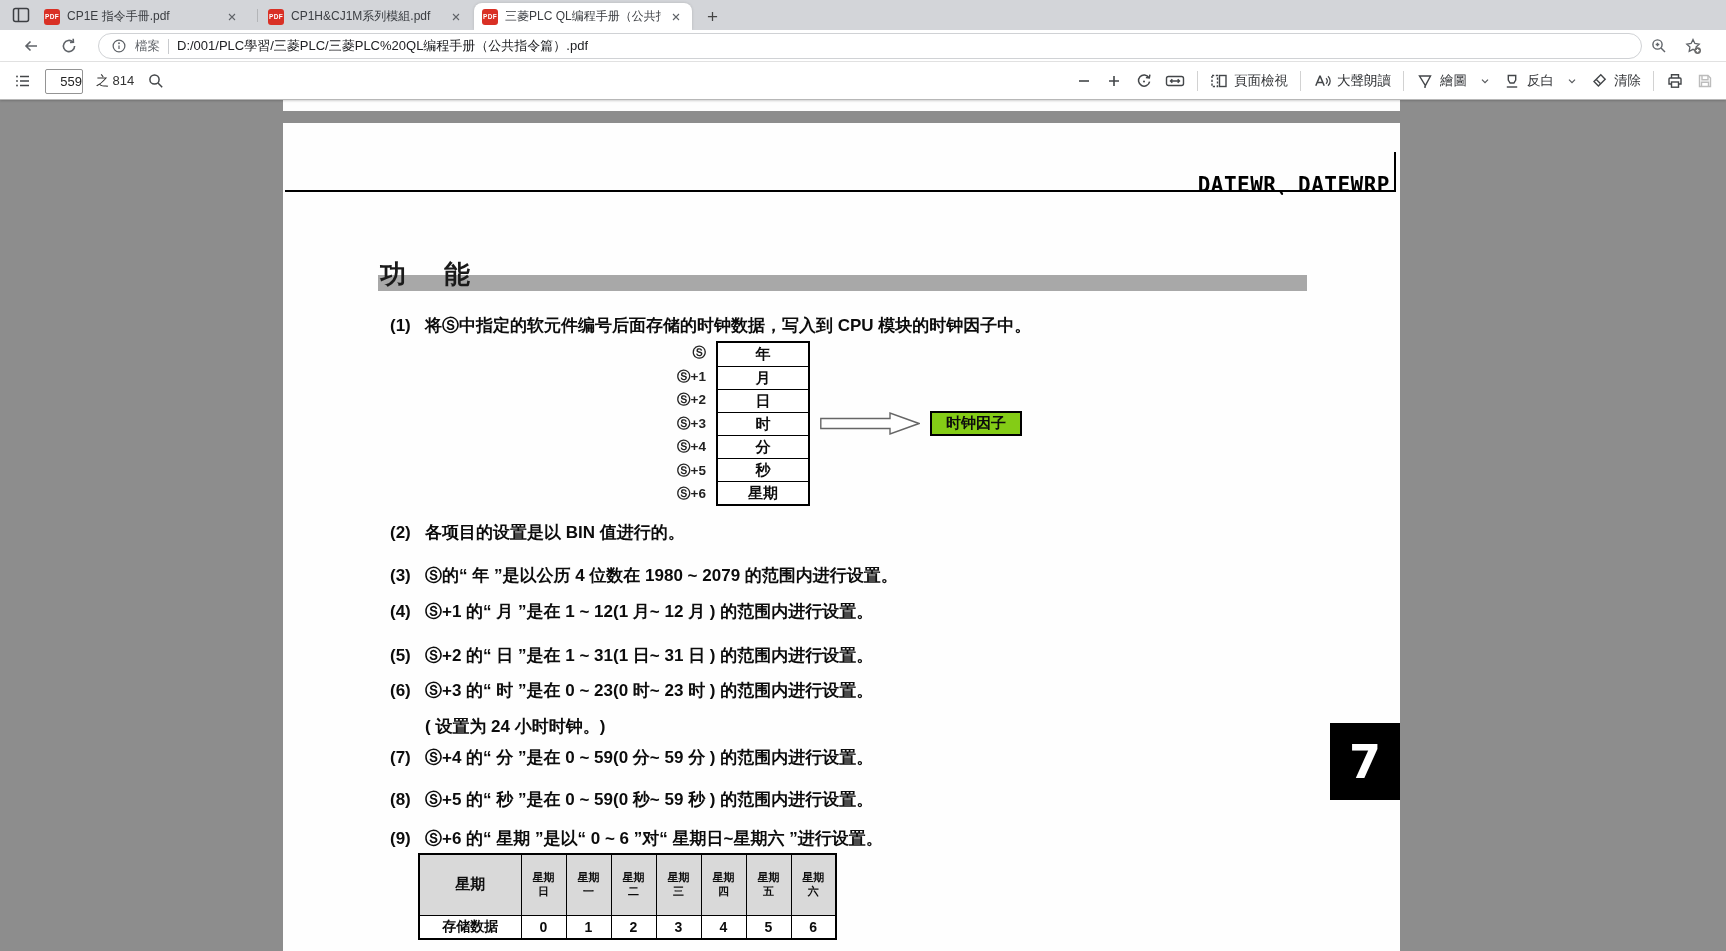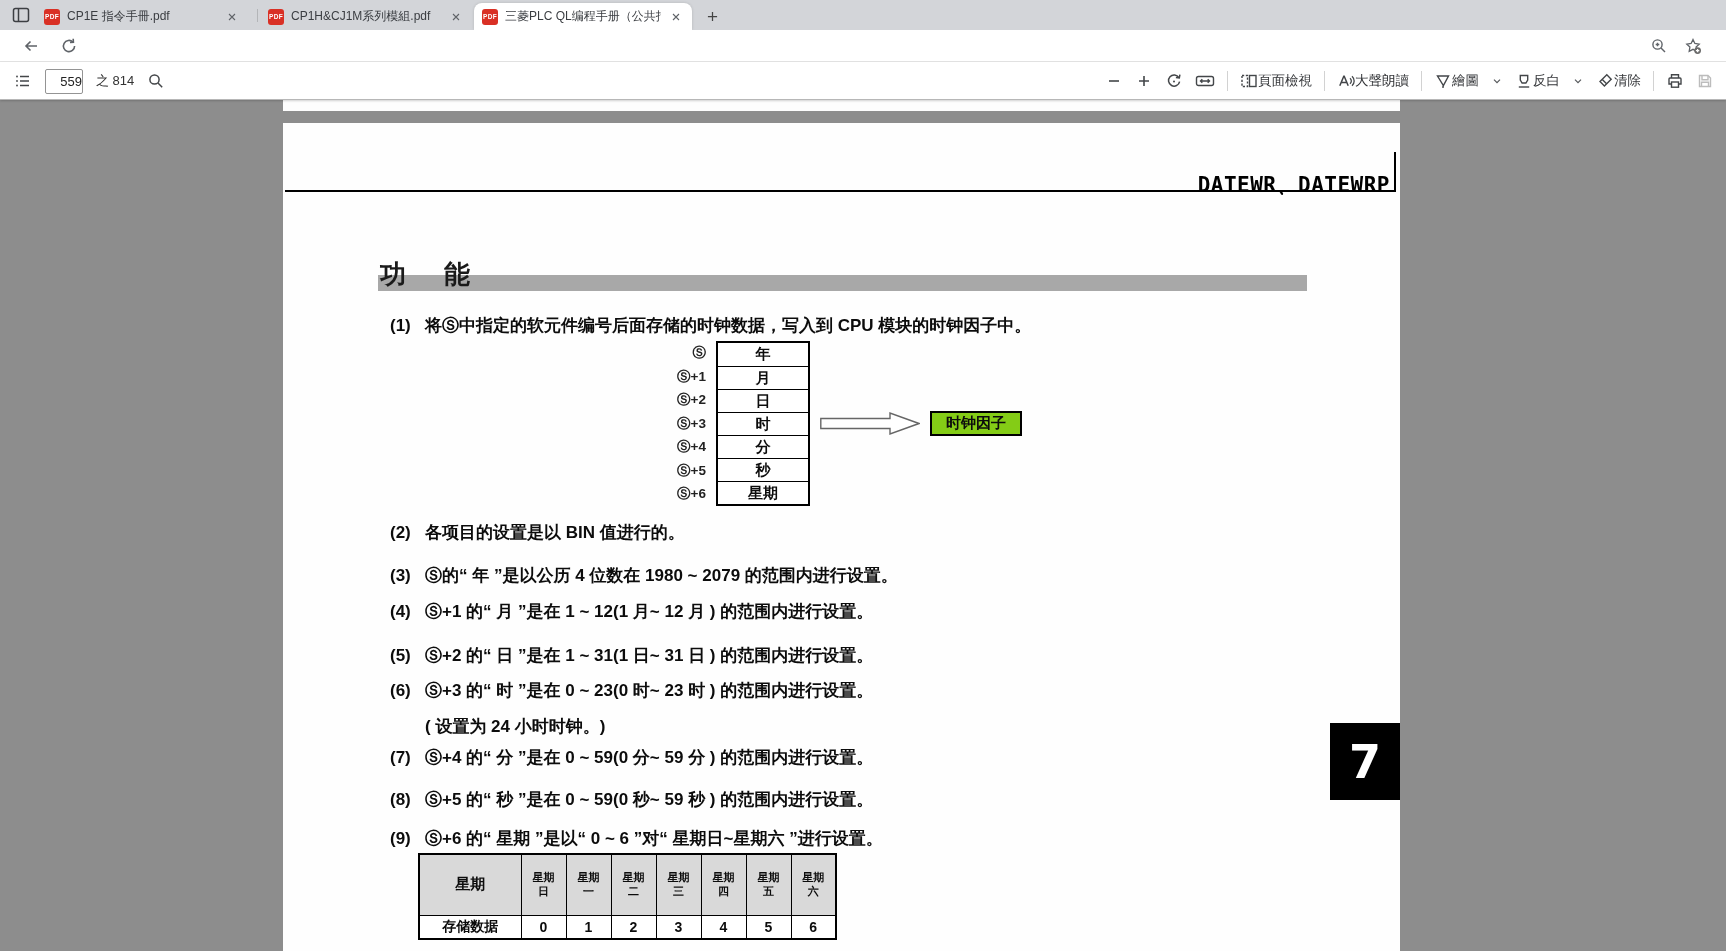--- a/index.html
+++ b/index.html
@@ -26,21 +26,21 @@
   .addr-label { font-size:12.5px; color:#5f6368; }
   .addr-div { width:1px; height:15px; background:#c9cbce; }
   .addr-url { font-size:13px; color:#202124; white-space:nowrap; overflow:hidden; }
   .addr-right-ic { position:absolute; top:7px; width:18px; height:18px; color:#5f6368; cursor:pointer; }
 
   
   .pdfbar { position:absolute; left:0; top:62px; width:1726px; height:38px; background:#ffffff; border-bottom:1px solid #b7b7b7; box-shadow:0 1px 2px rgba(0,0,0,.18); z-index:5; }
   .tb-left { position:absolute; left:14px; top:0; height:38px; display:flex; align-items:center; gap:13px; }
   .tb-right { position:absolute; right:12px; top:0; height:38px; display:flex; align-items:center; gap:12px; }
   .tb-ic { width:18px; height:18px; color:#434649; flex:none; cursor:pointer; }
-  .tb-btn { display:flex; align-items:center; gap:0; color:#333538; font-size:13.5px; cursor:pointer; white-space:nowrap; }
+  .tb-btn { display:flex; align-items:center; gap:6px; color:#333538; font-size:13.5px; cursor:pointer; white-space:nowrap; }
   .tb-chev { width:12px; height:12px; color:#55585b; cursor:pointer; }
   .tb-div { width:1px; height:20px; background:#d2d2d2; flex:none; }
   .page-input { width:38px; height:25px; border:1px solid #949494; border-radius:2px; text-align:right; font-size:13px; color:#222; font-family:"Liberation Sans",sans-serif; background:#fff; }
   .page-total { font-size:13px; color:#333; white-space:nowrap; }
   .ic-disabled { color:#bcbcbc !important; }
 
   
   .viewport { position:absolute; left:0; top:100px; width:1726px; height:851px; background:#8d8d8d; }
   .prevpage { position:absolute; left:283px; top:0; width:1117px; height:11px; background:#fdfdfd; }
   .page { position:absolute; left:283px; top:23px; width:1117px; height:828px; background:#fefefe; }
@@ -135,20 +135,32 @@
     <div class="nav-ic" style="left:22px;">
       <svg viewBox="0 0 18 18" width="18" height="18" stroke="currentColor" stroke-width="1.6" fill="none">
           <path d="M15 9 H4 M8.5 4.5 L4 9 L8.5 13.5"></path>
         </svg>
     </div>
     <div class="nav-ic" style="left:60px;">
       <svg viewBox="0 0 18 18" width="18" height="18" stroke="currentColor" stroke-width="1.6" fill="none">
           <path d="M14.6 9 A5.6 5.6 0 1 1 12.9 5"></path>
           <path d="M13.2 1.8 L13.4 5.2 L10 5.4"></path>
         </svg>
+    </div>
+    <div class="addr-pill">
+      <span style="color:#5f6368;">
+        <svg viewBox="0 0 18 18" width="16" height="16" stroke="currentColor" stroke-width="1.4" fill="none">
+            <circle cx="9" cy="9" r="6.6"></circle>
+            <path d="M9 8.4 V12.3"></path>
+            <circle cx="9" cy="5.9" r="0.4" fill="currentColor"></circle>
+          </svg>
+      </span>
+      <span class="addr-label">檔案</span>
+      <span class="addr-div"></span>
+      <span class="addr-url">D:/001/PLC學習/三菱PLC/三菱PLC%20QL编程手册（公共指令篇）.pdf</span>
     </div>
     <div class="addr-right-ic" style="right:58px;">
       <svg viewBox="0 0 18 18" width="18" height="18" stroke="currentColor" stroke-width="1.4" fill="none">
           <circle cx="7.5" cy="7.5" r="4.6"></circle>
           <path d="M11 11 L15 15"></path>
           <path d="M7.5 5.7 V9.3 M5.7 7.5 H9.3"></path>
         </svg>
     </div>
     <div class="addr-right-ic" style="right:24px;">
       <svg viewBox="0 0 18 18" width="18" height="18" stroke="currentColor" stroke-width="1.3" fill="none">

